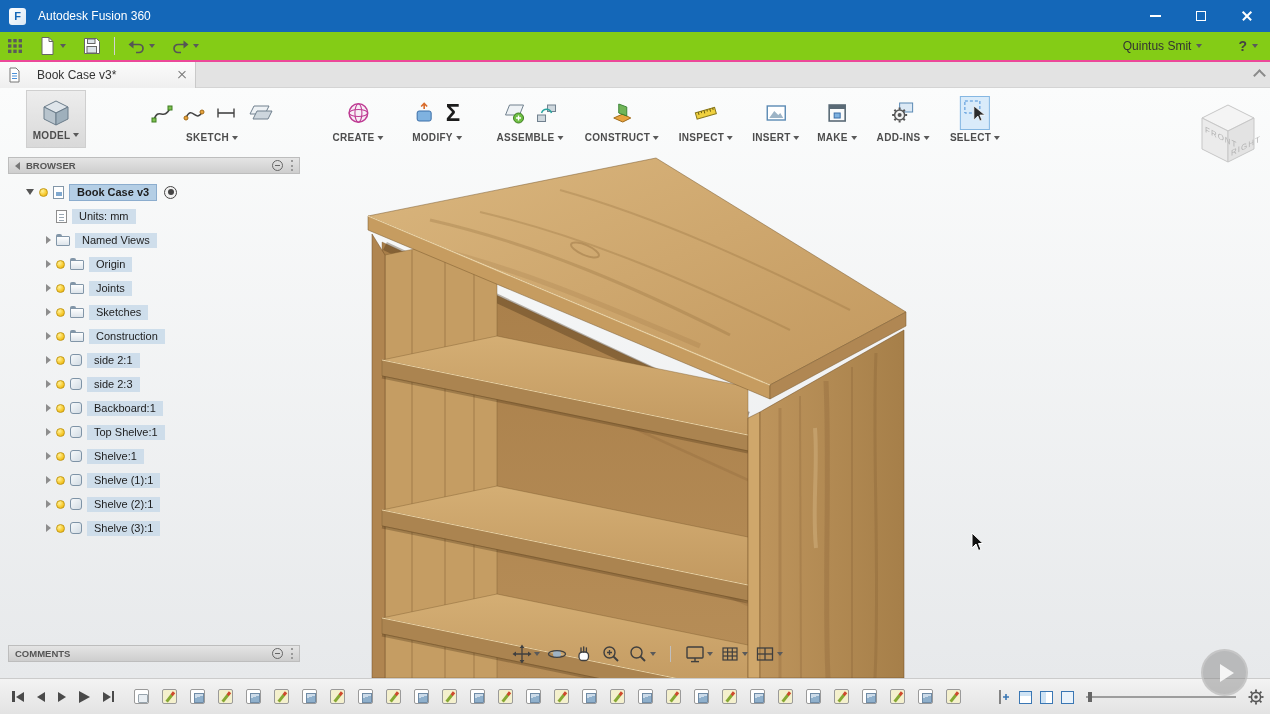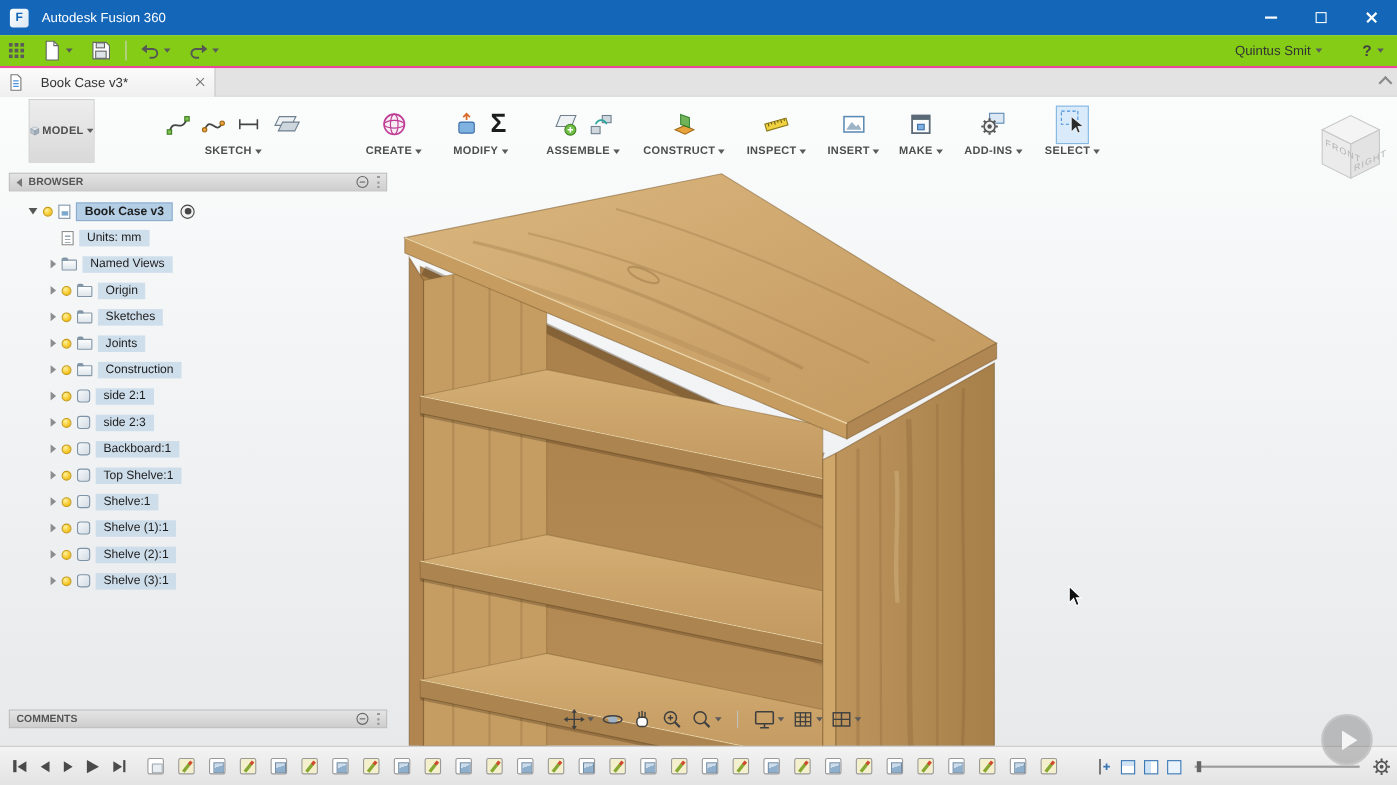--- a/index.html
+++ b/index.html
@@ -43,29 +43,29 @@
   .ribbon-collapse { position:absolute; right:6px; top:9px; width:9px; height:9px;
     border-left:2px solid #8a8a8a; border-top:2px solid #8a8a8a; transform:rotate(45deg); }
   
   .viewport { position:absolute; top:88px; left:0; width:1270px; height:590px;
     background:linear-gradient(#fbfcfc,#e7e9eb); }
   .scene { position:absolute; left:0; top:0; }
   
   .ribbon { position:absolute; top:0; left:0; width:1016px; height:62px; }
   .model-tile { position:absolute; left:26px; top:2px; width:60px; height:58px;
     background:linear-gradient(#ededed,#d9d9d9); border:1px solid #cfcfcf;
-    display:flex; flex-direction:row; align-items:center; justify-content:center; gap:2px; }
+    display:flex; flex-direction:column; align-items:center; justify-content:center; gap:2px; }
   .grp { position:absolute; top:2px; height:58px; transform:translateX(-50%);
     display:flex; flex-direction:column; align-items:center; justify-content:space-between; padding:4px 0 5px; }
   .grp-icons { display:flex; align-items:center; gap:10px; flex:1; }
   .grp-label { font-size:10px; font-weight:bold; color:#4d4d4d; display:flex; align-items:center; gap:3px; letter-spacing:.3px; white-space:nowrap; }
   .sigma { font-size:24px; font-weight:bold; color:#1c1c1c; line-height:1; }
   .sel-tile { background:#d9ebfa; border:1px solid #85b7e2; padding:1px; }
   
-  .panel-hdr { position:absolute; left:8px; width:344px; height:17px;
+  .panel-hdr { position:absolute; left:8px; width:292px; height:17px;
     background:linear-gradient(#e4e4e4,#cecece); border:1px solid #bdbdbd;
     display:flex; align-items:center; font-size:9.5px; font-weight:bold; color:#555; gap:6px; padding:0 6px; }
   .tri-left { width:0; height:0; border-top:4px solid transparent; border-bottom:4px solid transparent; border-right:5px solid #777; }
   .circle-minus { margin-left:auto; width:11px; height:11px; border:1.5px solid #666; border-radius:50%; position:relative; flex:none; }
   .circle-minus::after { content:''; position:absolute; left:1.5px; top:3.6px; width:5px; height:1.5px; background:#666; }
   .grip { width:4px; height:11px; border-right:2px dotted #999; flex:none; }
   .b-tree { position:absolute; left:16px; top:92px; width:292px; }
   .b-row { display:flex; align-items:center; height:24px; gap:5px; padding-left:30px; }
   .b-root { padding-left:10px; }
   .tri { width:0; height:0; border-top:4px solid transparent; border-bottom:4px solid transparent; border-left:5.5px solid #8d8d8d; flex:none; }
@@ -520,28 +520,28 @@
             <span class="tri"></span>
             <span class="bulb"></span>
             <span class="ficon"></span>
             <span class="chip">Origin</span>
           </div>
 
           <div class="b-row folder">
             <span class="tri"></span>
             <span class="bulb"></span>
             <span class="ficon"></span>
+            <span class="chip">Joints</span>
+          </div>
+
+          <div class="b-row folder">
+            <span class="tri"></span>
+            <span class="bulb"></span>
+            <span class="ficon"></span>
             <span class="chip">Sketches</span>
-          </div>
-
-          <div class="b-row folder">
-            <span class="tri"></span>
-            <span class="bulb"></span>
-            <span class="ficon"></span>
-            <span class="chip">Joints</span>
           </div>
 
           <div class="b-row folder">
             <span class="tri"></span>
             <span class="bulb"></span>
             <span class="ficon"></span>
             <span class="chip">Construction</span>
           </div>
 
           <div class="b-row body">

